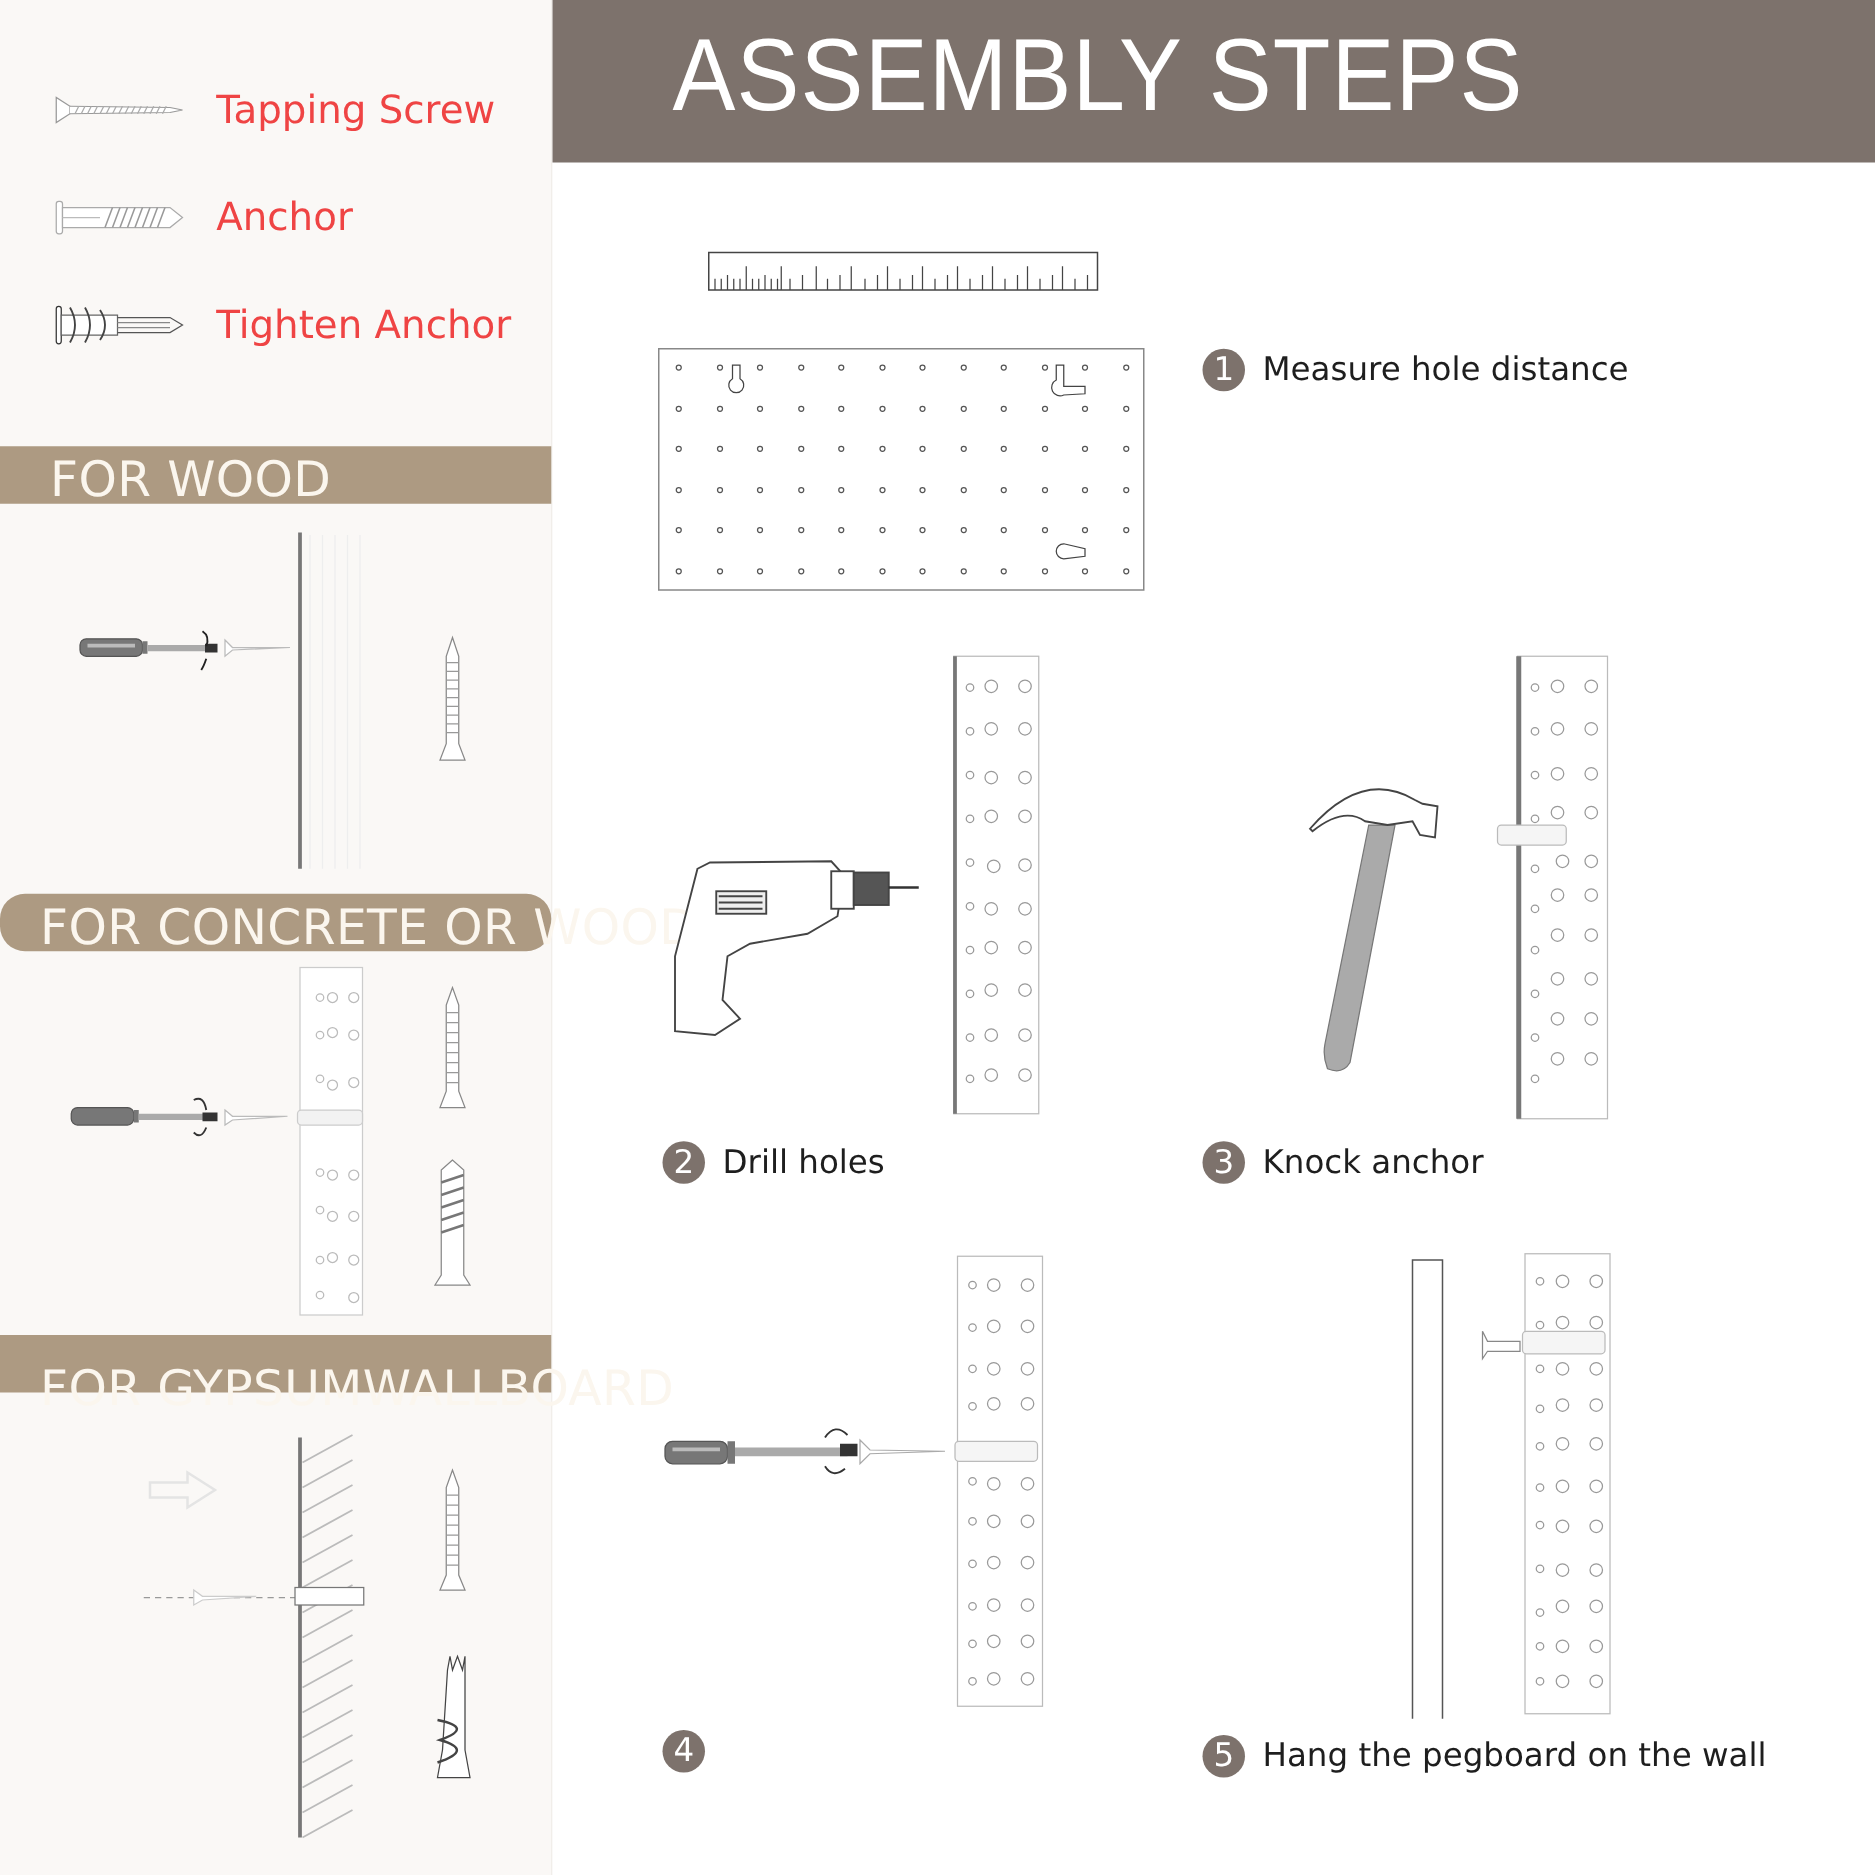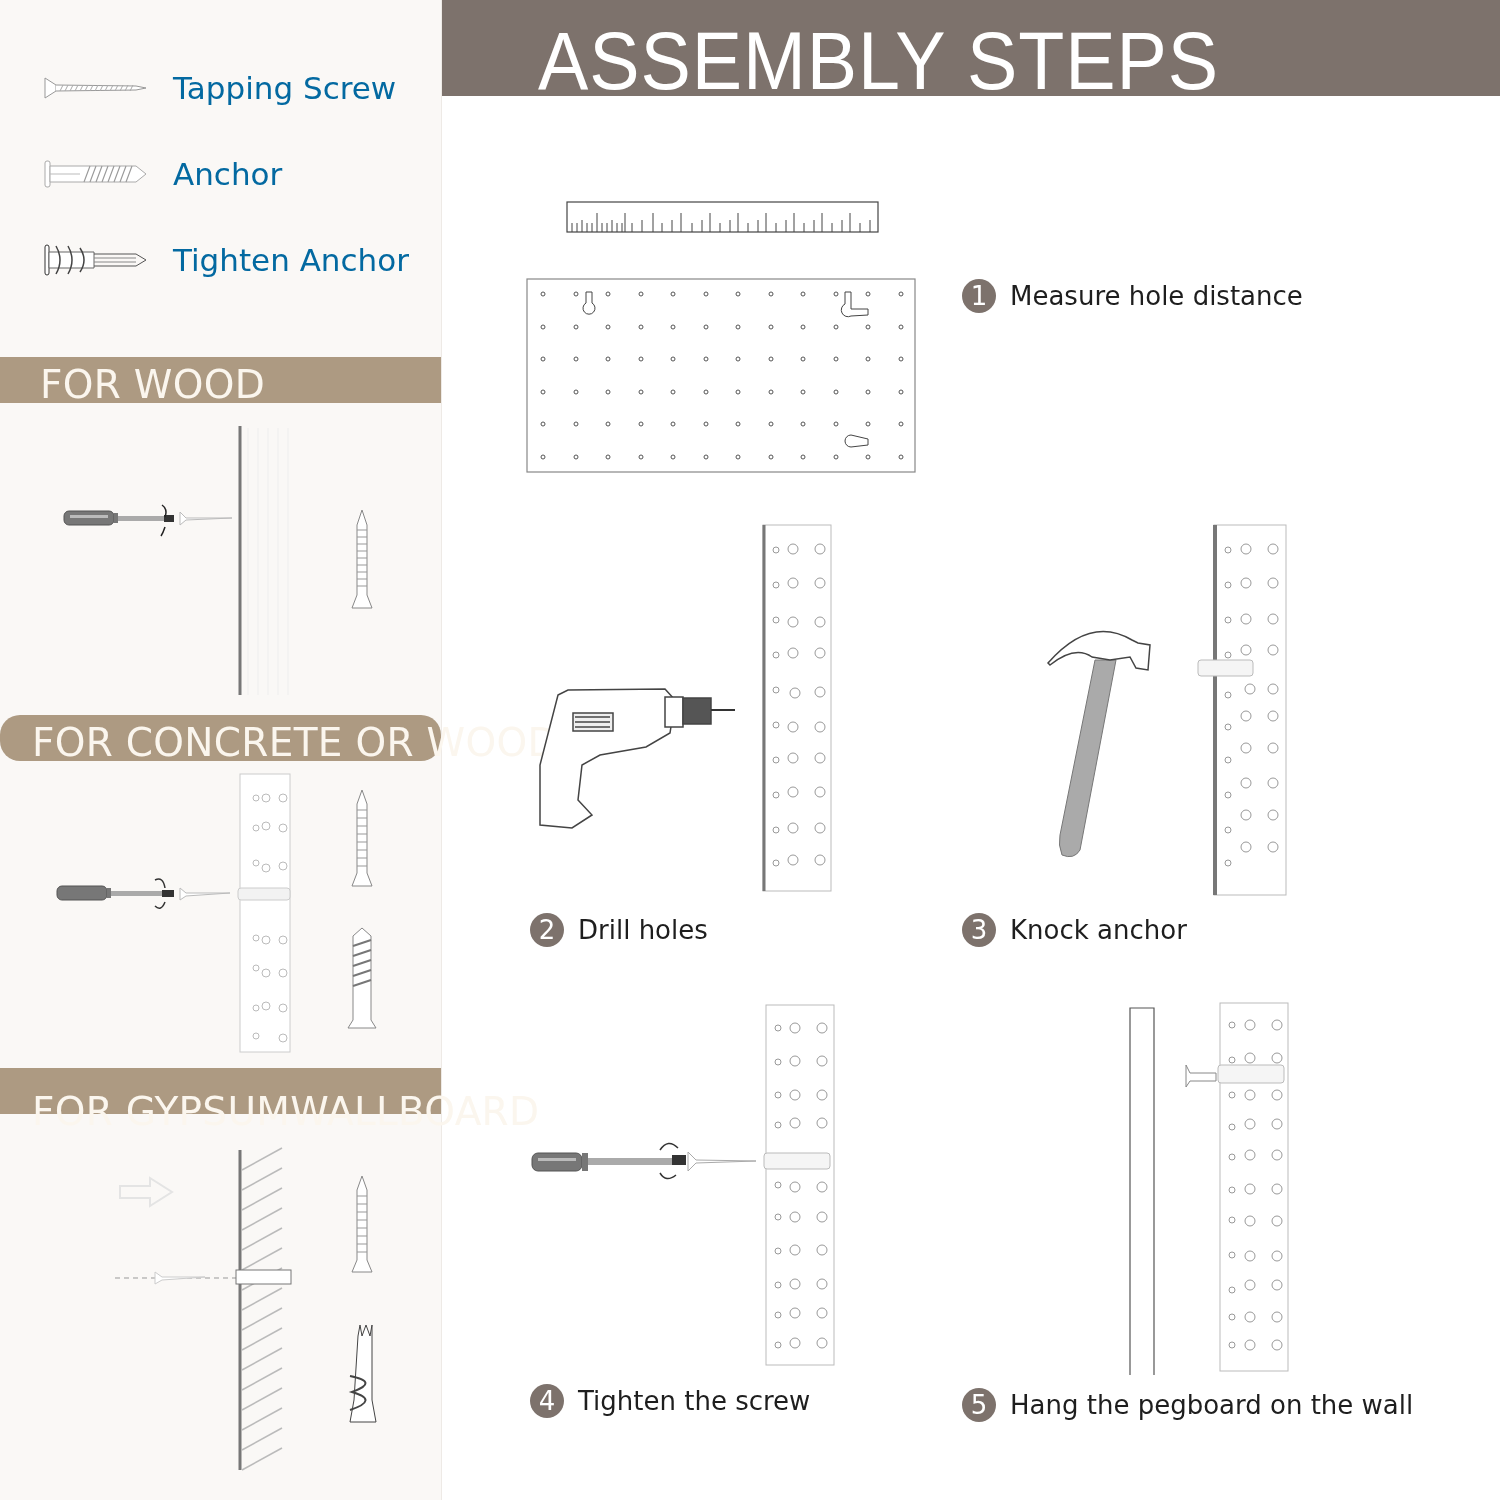--- a/index.html
+++ b/index.html
@@ -1,22 +1,22 @@
 <!DOCTYPE html>
 <html><head>
 <meta charset="utf-8">
 <style>
   html,body{margin:0;padding:0;}
   body{width:1500px;height:1500px;position:relative;background:#ffffff;overflow:hidden;font-family:"DejaVu Sans","Liberation Sans",sans-serif;color:#2a2a2a;}
   .left{position:absolute;left:0;top:0;width:441px;height:1500px;background:#faf8f6;border-right:1px solid #eeeae6;}
   .right{position:absolute;left:442px;top:0;width:1058px;height:1500px;background:#ffffff;}
-  .header{position:absolute;left:442px;top:0;width:1058px;height:96px;background:#7d726c;}
+  .header{position:absolute;left:442px;top:0;width:1058px;height:130px;background:#7d726c;}
   .header-title{position:absolute;left:96px;top:14px;font-family:"Liberation Sans",sans-serif;font-size:82px;color:#ffffff;letter-spacing:1px;transform:scaleX(0.92);transform-origin:left top;white-space:nowrap;}
   .legend-item{position:absolute;left:42px;height:50px;display:flex;align-items:center;}
-  .legend-item .lbl{position:absolute;left:131px;font-size:31px;color:#0369a1;white-space:nowrap;}
+  .legend-item .lbl{position:absolute;left:131px;font-size:31px;color:#ef4444;white-space:nowrap;}
   .band{position:absolute;left:0;width:441px;height:46px;background:#ad9a82;}
   .band span{position:absolute;top:5px;font-size:39px;color:#fbf6ee;white-space:nowrap;letter-spacing:0.3px;}
   .step-label{position:absolute;display:flex;align-items:center;white-space:nowrap;}
   .badge{width:34px;height:34px;border-radius:50%;background:#7d726c;color:#fff;font-size:26px;display:flex;align-items:center;justify-content:center;margin-right:14px;line-height:1;}
   .step-text{font-size:26px;color:#1e1e1e;}
   svg{position:absolute;overflow:visible;}
 </style>
 </head>
 <body>
 
@@ -486,18 +486,17 @@
 <div class="step-label" style="left:530px;top:913px;">
   <span class="badge">2</span>
   <span class="step-text">Drill holes</span>
 </div>
 <div class="step-label" style="left:962px;top:913px;">
   <span class="badge">3</span>
   <span class="step-text">Knock anchor</span>
 </div>
 <div class="step-label" style="left:530px;top:1384px;">
   <span class="badge">4</span>
-  <span class="step-text">Tighten the screw</span>
 </div>
 <div class="step-label" style="left:962px;top:1388px;">
   <span class="badge">5</span>
   <span class="step-text">Hang the pegboard on the wall</span>
 </div>
 
 </body></html>

